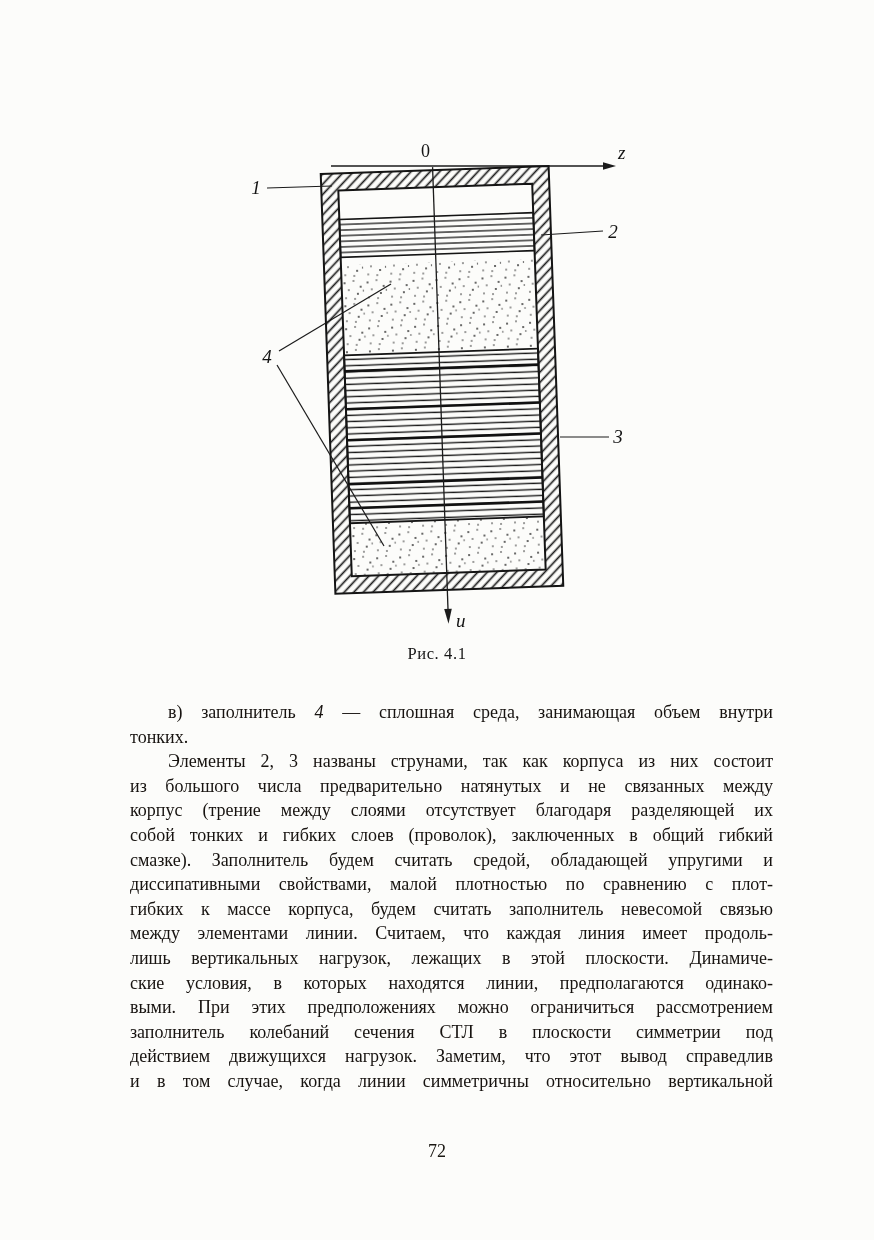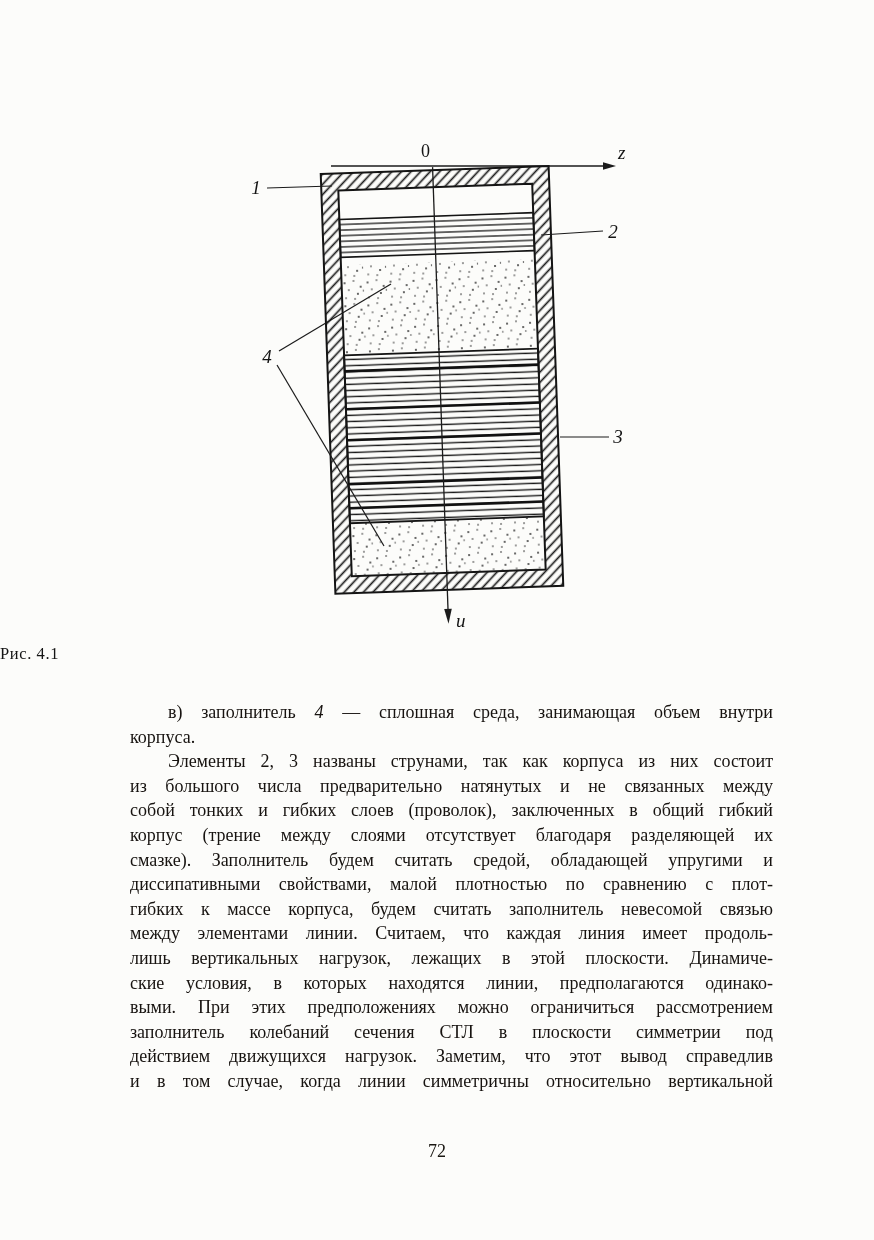--- a/index.html
+++ b/index.html
@@ -9,21 +9,21 @@
     width:874px; height:1240px;
     margin:0 auto;
     background:#fcfcfa;
     font-family:"Liberation Serif", serif;
     color:#1a1712;
     overflow:hidden;
   }
   .figure-svg { position:absolute; left:0; top:0; display:block; }
   .figure-caption {
     position:absolute; left:0; top:644px; width:874px;
-    font-size:16.5px; letter-spacing:0.6px; color:#141414;
+    text-align:center; font-size:16.5px; letter-spacing:0.6px; color:#141414;
   }
   .text-block {
     position:absolute; left:130px; top:700px; width:643px;
     font-size:18px; line-height:24.6px; color:#171310;
   }
   .text-line { text-align:justify; text-align-last:justify; }
   .text-line.no-just { text-align-last:left; }
   .text-line.first { text-indent:38px; }
   .page-number {
     position:absolute; left:0; top:1141px; width:874px;
@@ -98,27 +98,27 @@
       <text x="618" y="443" text-anchor="middle">3</text>
       <text x="267" y="363" text-anchor="middle">4</text>
     </g>
   </svg>
 
   <div class="figure-caption">Рис. 4.1</div>
 
   <div class="text-block">
       <div>
         <div class="text-line first"><span>в) заполнитель </span><span style="font-style: italic;">4</span><span> — сплошная среда, занимающая объем внутри</span></div>
-        <div class="text-line no-just"><span>корпуса.</span></div>
+        <div class="text-line no-just"><span>тонких.</span></div>
       </div>
       <div>
         <div class="text-line first"><span>Элементы </span><span style="">2, 3</span><span> названы струнами, так как корпуса из них состоит</span></div>
         <div class="text-line"><span>из большого числа предварительно натянутых и не связанных между</span></div>
+        <div class="text-line"><span>корпус (трение между слоями отсутствует благодаря разделяющей их</span></div>
         <div class="text-line"><span>собой тонких и гибких слоев (проволок), заключенных в общий гибкий</span></div>
-        <div class="text-line"><span>корпус (трение между слоями отсутствует благодаря разделяющей их</span></div>
         <div class="text-line"><span>смазке). Заполнитель будем считать средой, обладающей упругими и</span></div>
         <div class="text-line"><span>диссипативными свойствами, малой плотностью по сравнению с плот-</span></div>
         <div class="text-line"><span>гибких к массе корпуса, будем считать заполнитель невесомой связью</span></div>
         <div class="text-line"><span>между элементами линии. Считаем, что каждая линия имеет продоль-</span></div>
         <div class="text-line"><span>лишь вертикальных нагрузок, лежащих в этой плоскости. Динамиче-</span></div>
         <div class="text-line"><span>ские условия, в которых находятся линии, предполагаются одинако-</span></div>
         <div class="text-line"><span>выми. При этих предположениях можно ограничиться рассмотрением</span></div>
         <div class="text-line"><span>заполнитель колебаний сечения СТЛ в плоскости симметрии под</span></div>
         <div class="text-line"><span>действием движущихся нагрузок. Заметим, что этот вывод справедлив</span></div>
         <div class="text-line"><span>и в том случае, когда линии симметричны относительно вертикальной</span></div>

